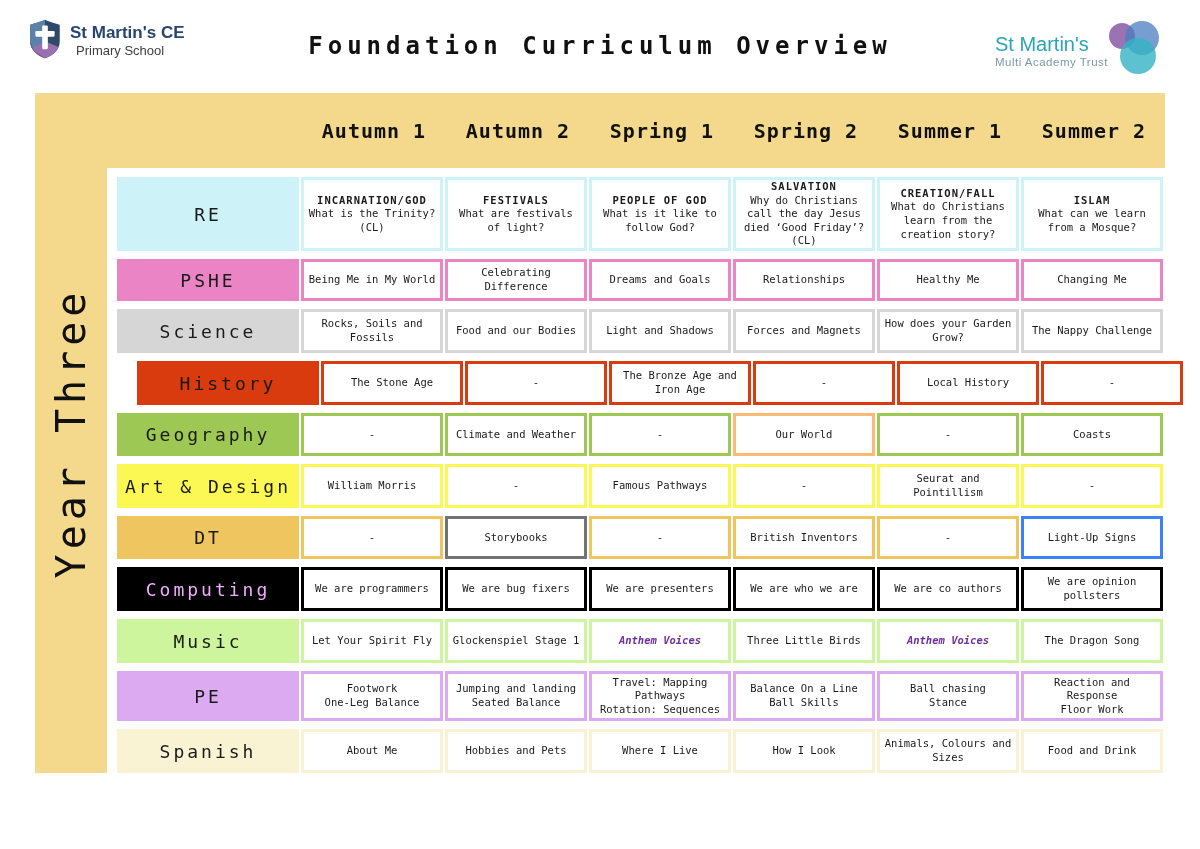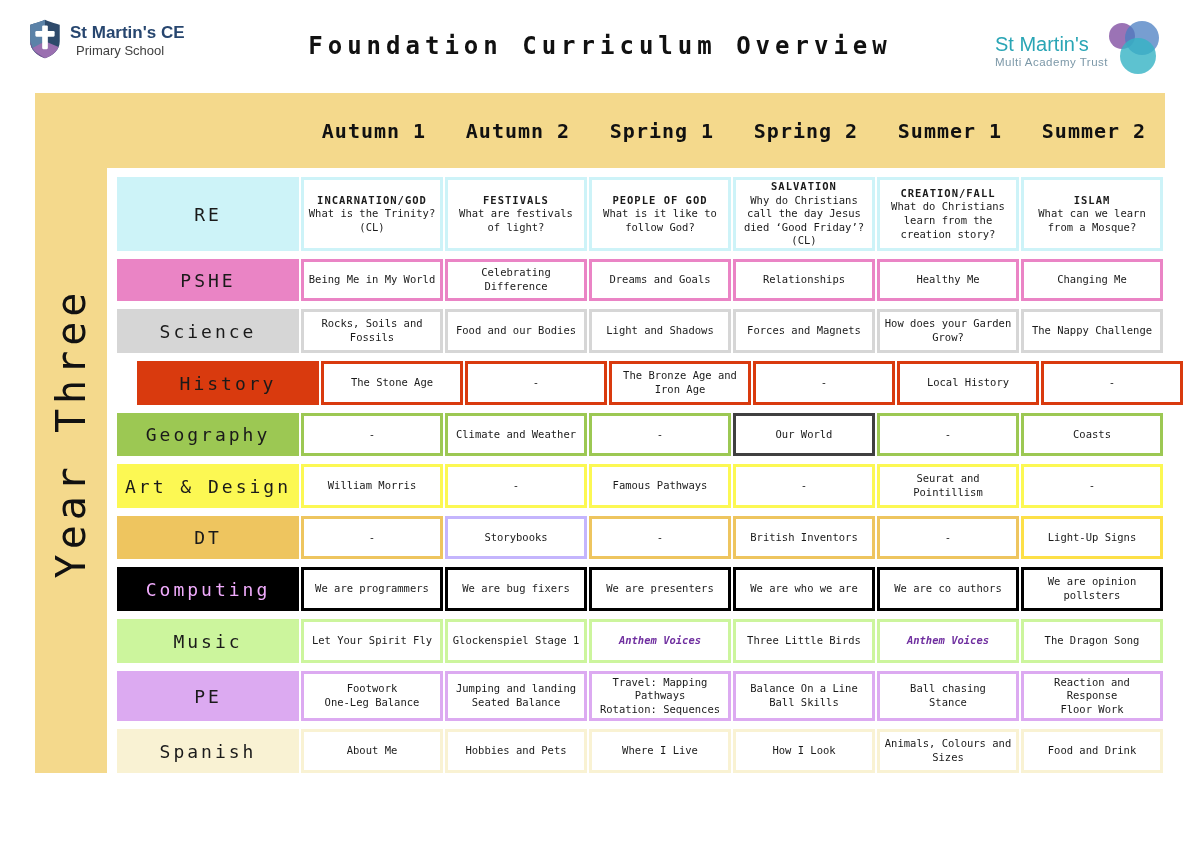--- a/index.html
+++ b/index.html
@@ -281,21 +281,21 @@
       <div class="cellwrap" style="background: rgb(156, 200, 83);">
         <div class="cell">
           <div class="cell-text">Climate and Weather</div>
         </div>
       </div>
       <div class="cellwrap" style="background: rgb(156, 200, 83);">
         <div class="cell">
           <div class="cell-text">-</div>
         </div>
       </div>
-      <div class="cellwrap" style="background: #404040;">
+      <div class="cellwrap" style="background: #fdba74;">
         <div class="cell">
           <div class="cell-text">Our World</div>
         </div>
       </div>
       <div class="cellwrap" style="background: rgb(156, 200, 83);">
         <div class="cell">
           <div class="cell-text">-</div>
         </div>
       </div>
       <div class="cellwrap" style="background: rgb(156, 200, 83);">
@@ -337,41 +337,41 @@
         </div>
       </div>
     </div>
     <div class="table-row" style="height: 43px;">
       <div class="subject-label" style="background: rgb(238, 197, 95);">DT</div>
       <div class="cellwrap" style="background: rgb(238, 197, 95);">
         <div class="cell">
           <div class="cell-text">-</div>
         </div>
       </div>
-      <div class="cellwrap" style="background: #c4b5fd;">
+      <div class="cellwrap" style="background: #737373;">
         <div class="cell">
           <div class="cell-text">Storybooks</div>
         </div>
       </div>
       <div class="cellwrap" style="background: rgb(238, 197, 95);">
         <div class="cell">
           <div class="cell-text">-</div>
         </div>
       </div>
       <div class="cellwrap" style="background: rgb(238, 197, 95);">
         <div class="cell">
           <div class="cell-text">British Inventors</div>
         </div>
       </div>
       <div class="cellwrap" style="background: rgb(238, 197, 95);">
         <div class="cell">
           <div class="cell-text">-</div>
         </div>
       </div>
-      <div class="cellwrap" style="background: #fde047;">
+      <div class="cellwrap" style="background: #3b82f6;">
         <div class="cell">
           <div class="cell-text">Light-Up Signs</div>
         </div>
       </div>
     </div>
     <div class="table-row" style="height: 44px;">
       <div class="subject-label" style="background: rgb(0, 0, 0); color: #f0abfc;">Computing</div>
       <div class="cellwrap" style="background: rgb(0, 0, 0);">
         <div class="cell">
           <div class="cell-text">We are programmers</div>

